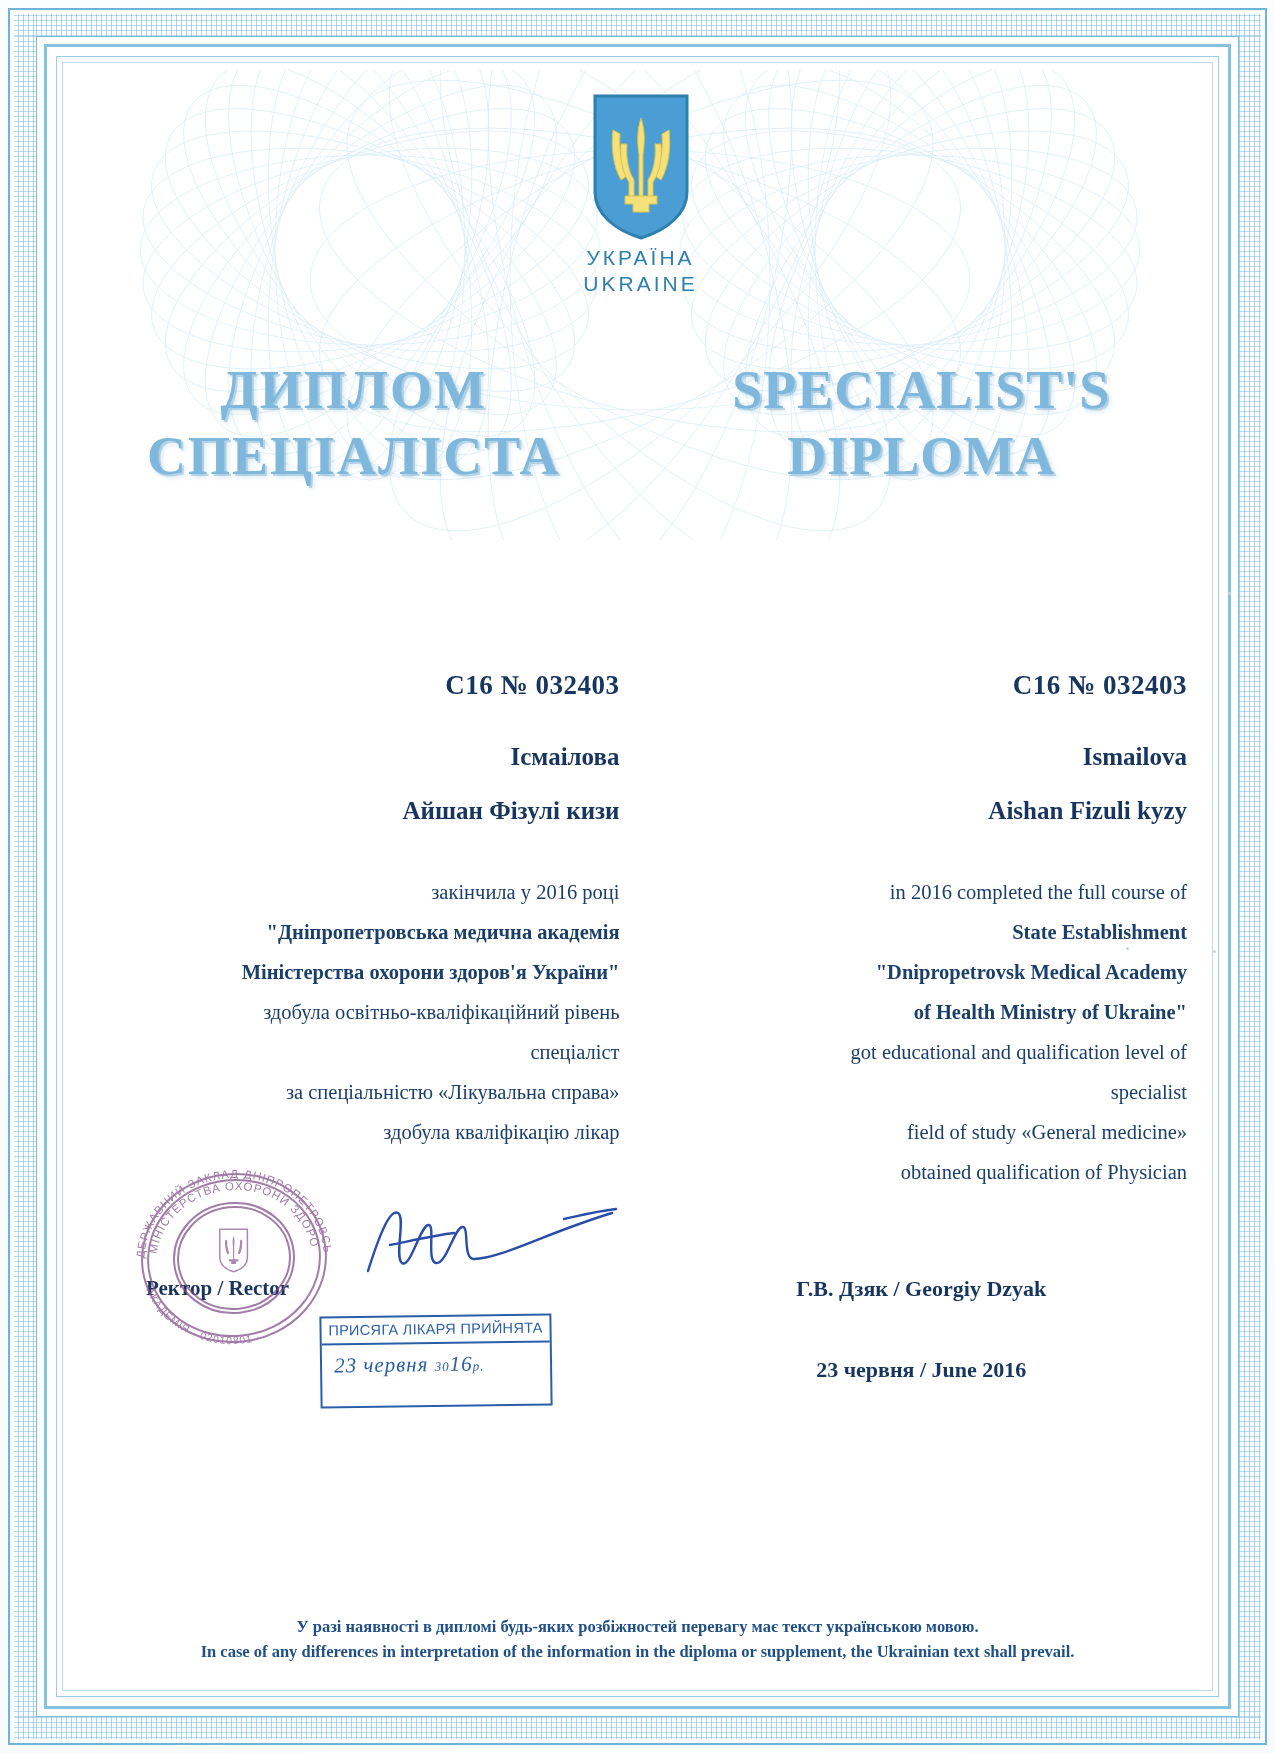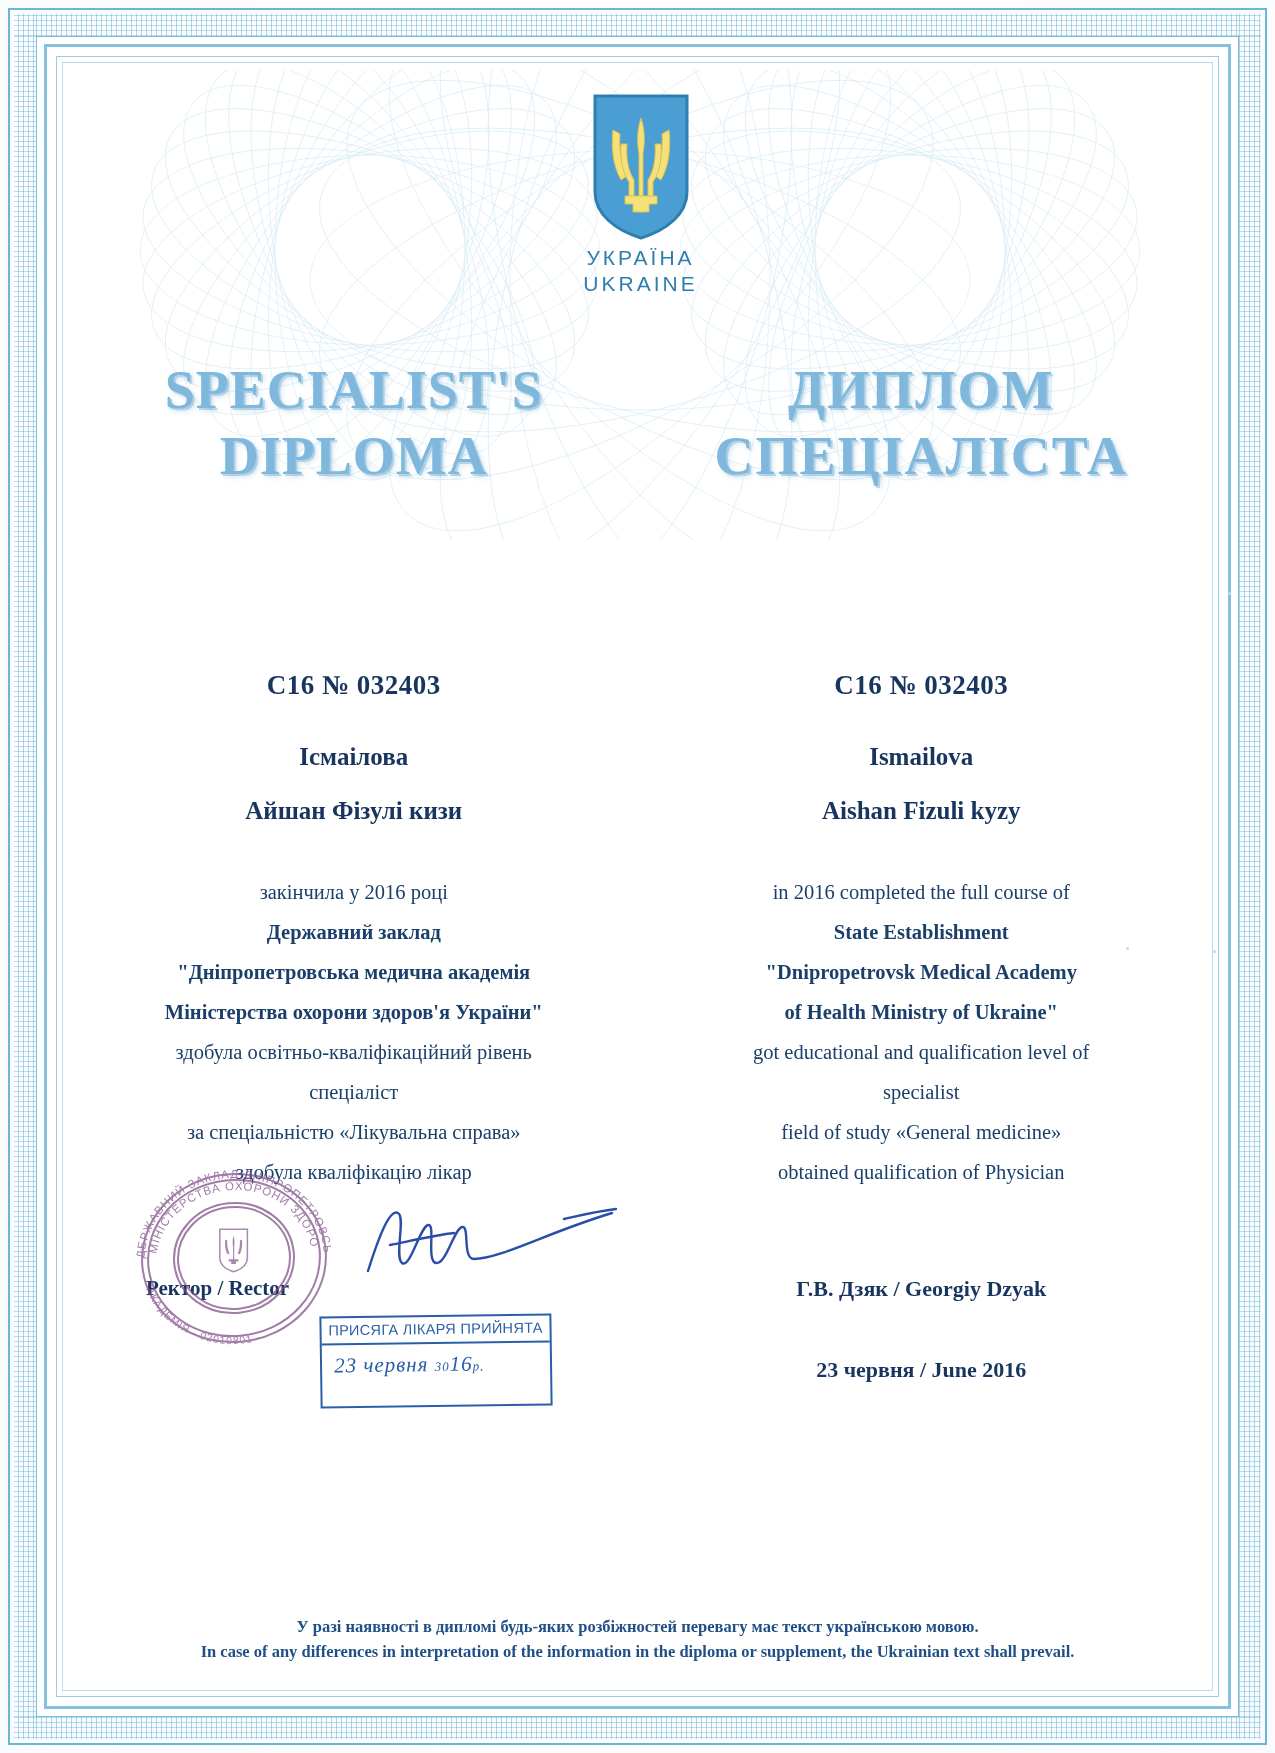--- a/index.html
+++ b/index.html
@@ -132,21 +132,21 @@
 
   
   .cols {
     position: absolute;
     top: 600px;
     left: 0; right: 0;
     display: flex;
   }
   .col {
     flex: 1;
-    text-align: center;
+    text-align: right;
     padding: 0 18px;
     box-sizing: border-box;
   }
   .serial {
     font-size: 27px;
     font-weight: 700;
     color: #17355e;
     letter-spacing: 0.5px;
   }
   .name-last {
@@ -365,39 +365,38 @@
           <path d="M38 52 C37 66 39 78 45 88 L45 110 L40 110 L40 90 C33 80 31 66 32 52 Z"></path>
           <path d="M66 52 C67 66 65 78 59 88 L59 110 L64 110 L64 90 C71 80 73 66 72 52 Z"></path>
           <path d="M36 104 L68 104 L68 112 L60 112 L60 120 L44 120 L44 112 L36 112 Z"></path>
         </g>
       </svg>
       <div class="country-ua">УКРАЇНА</div>
       <div class="country-en">UKRAINE</div>
     </div>
 
     <div class="titles">
+      <div class="title-col uk">
+        <div class="title-line">ДИПЛОМ</div>
+        <div class="title-line">СПЕЦІАЛІСТА</div>
+      </div>
       <div class="title-col en">
         <div class="title-line">SPECIALIST'S</div>
         <div class="title-line">DIPLOMA</div>
-      </div>
-      <div class="title-col uk">
-        <div class="title-line">ДИПЛОМ</div>
-        <div class="title-line">СПЕЦІАЛІСТА</div>
       </div>
     </div>
 
     <div class="cols">
 
       <div class="col">
         <div class="serial">C16 № 032403</div>
         <div class="name-last">Ісмаілова</div>
         <div class="name-first">Айшан Фізулі кизи</div>
         <div class="body-block">
           <div class="body-line">закінчила у 2016 році</div>
-          <div class="body-line b">Державний заклад</div>
           <div class="body-line b">"Дніпропетровська медична академія</div>
           <div class="body-line b">Міністерства охорони здоров'я України"</div>
           <div class="body-line">здобула освітньо-кваліфікаційний рівень</div>
           <div class="body-line">спеціаліст</div>
           <div class="body-line">за спеціальністю «Лікувальна справа»</div>
           <div class="body-line">здобула кваліфікацію лікар</div>
         </div>
       </div>
 
       <div class="col">

